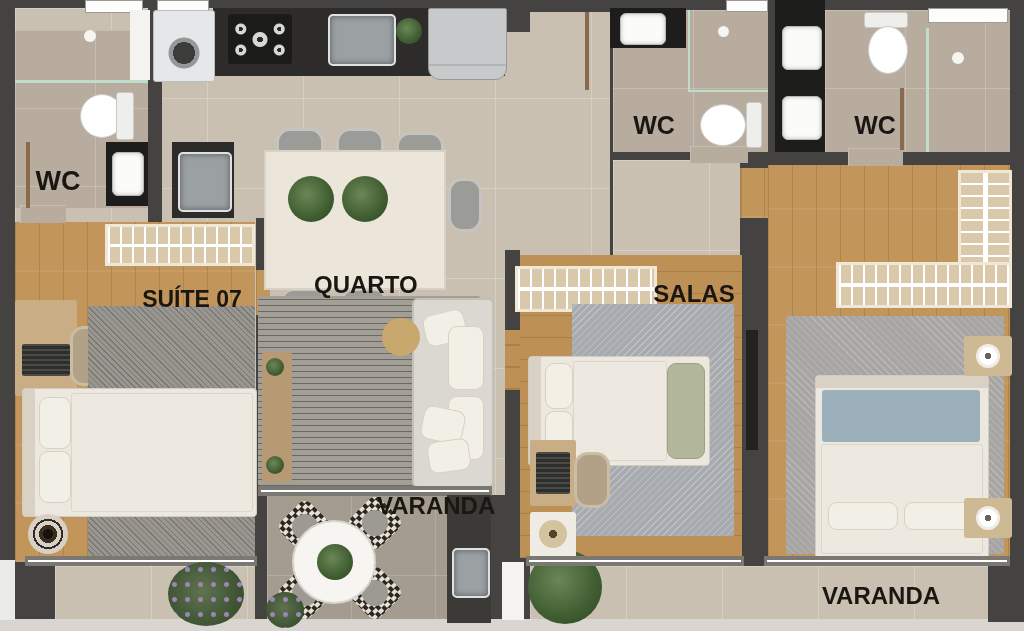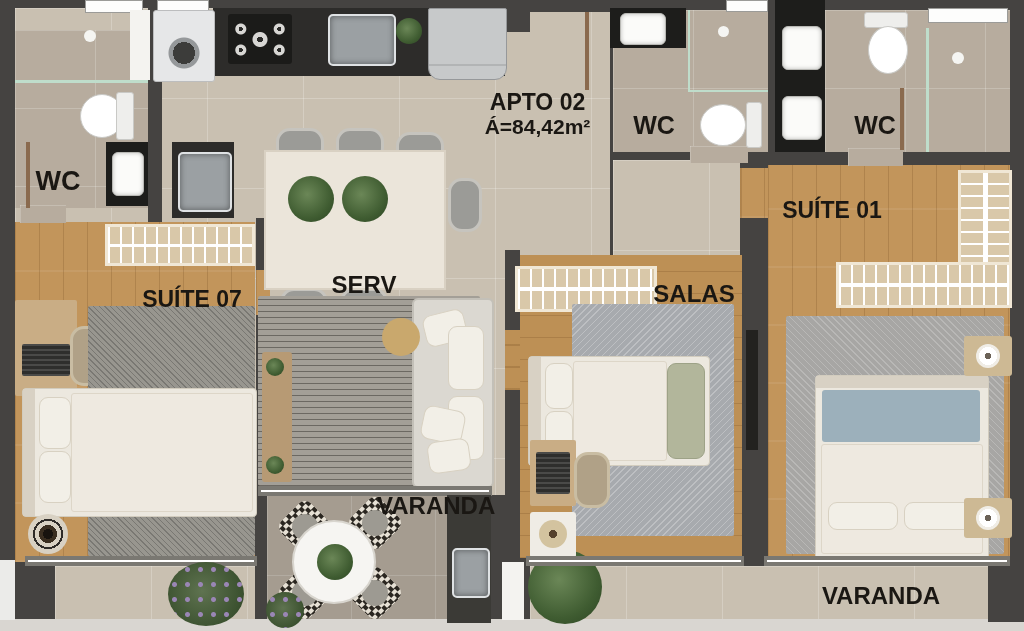--- a/index.html
+++ b/index.html
@@ -261,27 +261,22 @@
     <div class="pillow" style="left:16px;top:62px;width:30px;height:50px;"></div>
     <div class="duvet" style="left:48px;top:4px;width:180px;height:117px;"></div>
   </div>
   <div class="f speaker" style="left:28px;top:514px;width:40px;height:40px;"></div>
   <div class="f slide" style="left:25px;top:556px;width:232px;height:10px;"></div>
   <div class="f plant lav" style="left:168px;top:562px;width:76px;height:64px;"></div>
 
   <div class="f slide" style="left:526px;top:556px;width:218px;height:10px;"></div>
   <div class="f slide" style="left:764px;top:556px;width:246px;height:10px;"></div>
 
-  <div class="label lb-apto">
-    <div>APTO 02</div>
-    <div class="l2">Á=84,42m²</div>
-  </div>
   <div class="label lb-wcl">WC</div>
   <div class="label lb-wcm">WC</div>
   <div class="label lb-wcr">WC</div>
-  <div class="label lb-s1">SUÍTE 01</div>
   <div class="label lb-s2">SUÍTE 07</div>
-  <div class="label lb-salas">SERV</div>
+  <div class="label lb-salas">QUARTO</div>
   <div class="label lb-quarto">SALAS</div>
   <div class="label lb-varc">VARANDA</div>
   <div class="label lb-varr">VARANDA</div>
 
 </div>
 
 </body></html>

